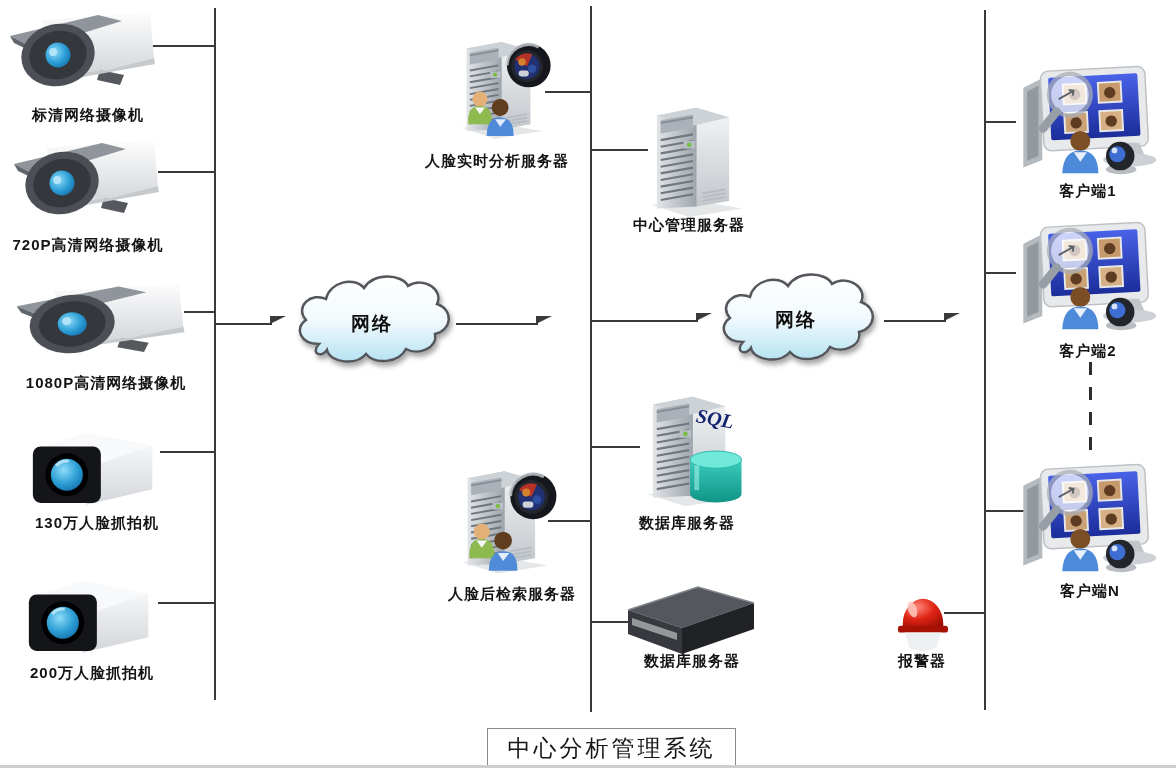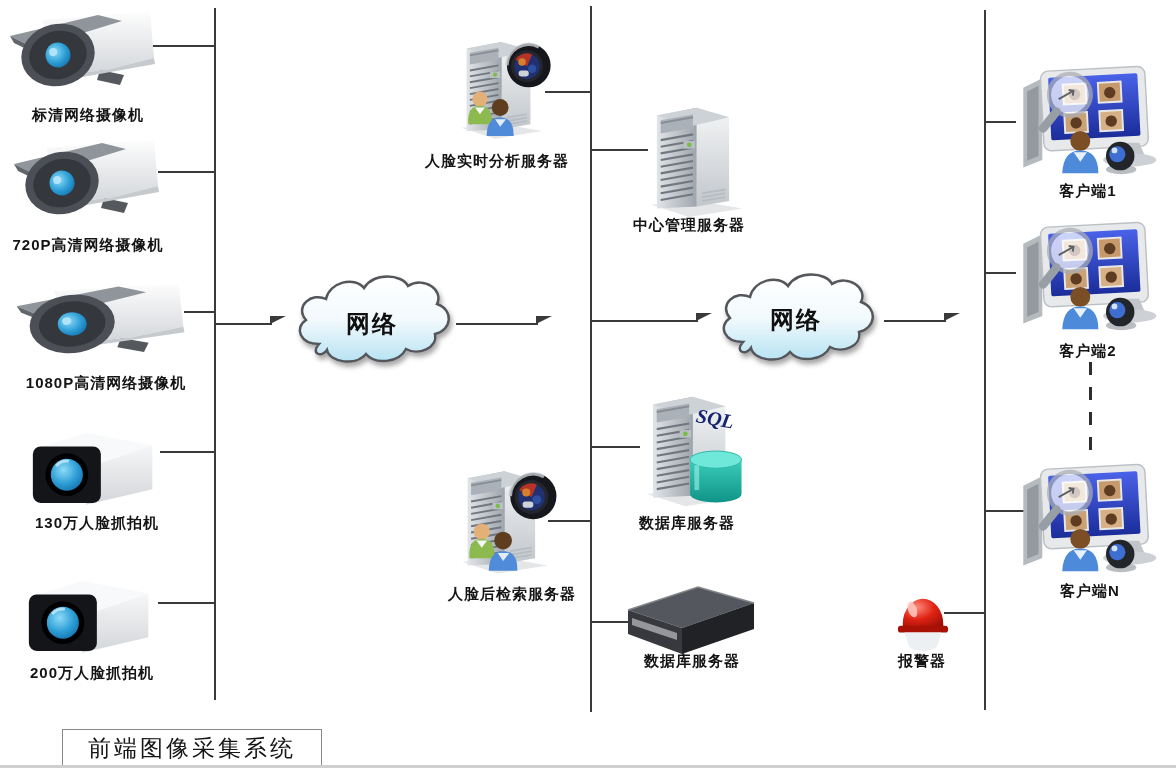--- a/index.html
+++ b/index.html
@@ -7,21 +7,21 @@
          font-family:"Liberation Sans","DejaVu Sans",sans-serif;}
   .hline{position:absolute;height:2px;background:#3a3a3a;}
   .vline{position:absolute;width:2px;background:#3a3a3a;}
   .arrow-right{position:absolute;width:0;height:0;
 ial    border-top:8px solid transparent;border-bottom:8px solid transparent;
     border-left:16px solid #3a3a3a;}
   .node{position:absolute;}
   .node svg{width:100%;height:100%;display:block;}
   .dev-label{position:absolute;transform:translateX(-50%);font-size:15px;font-weight:bold;
              color:#141414;white-space:nowrap;letter-spacing:1px;}
-  .cloud-label{position:absolute;transform:translate(-50%,-50%);font-size:24px;font-weight:bold;
+  .cloud-label{position:absolute;transform:translate(-50%,-50%);font-size:19px;font-weight:bold;
                color:#101010;letter-spacing:2px;}
   .section-box{position:absolute;background:#fff;border:1px solid #8a8a8a;display:flex;
                align-items:center;justify-content:center;font-size:23px;color:#161616;
                font-family:"Liberation Serif","DejaVu Serif",serif;letter-spacing:3px;white-space:nowrap;}
   .ellipsis-dashed{position:absolute;width:3px;
                background:repeating-linear-gradient(to bottom,#2e2e2e 0 13px,transparent 13px 25px);}
   .bottom-strip{position:absolute;left:0;right:0;bottom:0;height:3px;background:#cfcfcf;}
 </style>
 </head>
 <body>
@@ -316,16 +316,16 @@
   </div>
   <div class="dev-label" style="left:1090px;top:582px">客户端N</div>
 
   <div class="node" style="left:896px;top:588px;width:54px;height:66px">
     <svg viewBox="0 0 56 66">
         <use href="#sym-alarm"></use>
       </svg>
   </div>
   <div class="dev-label" style="left:922px;top:652px">报警器</div>
 
-  <div class="section-box" style="left:62px;top:729px;width:258px;height:37px">前端图像采集系统</div>
+  <div class="section-box" style="left:487px;top:728px;width:247px;height:38px">中心分析管理系统</div>
 
   <div class="bottom-strip"></div>
 </div>
 
 </body></html>

